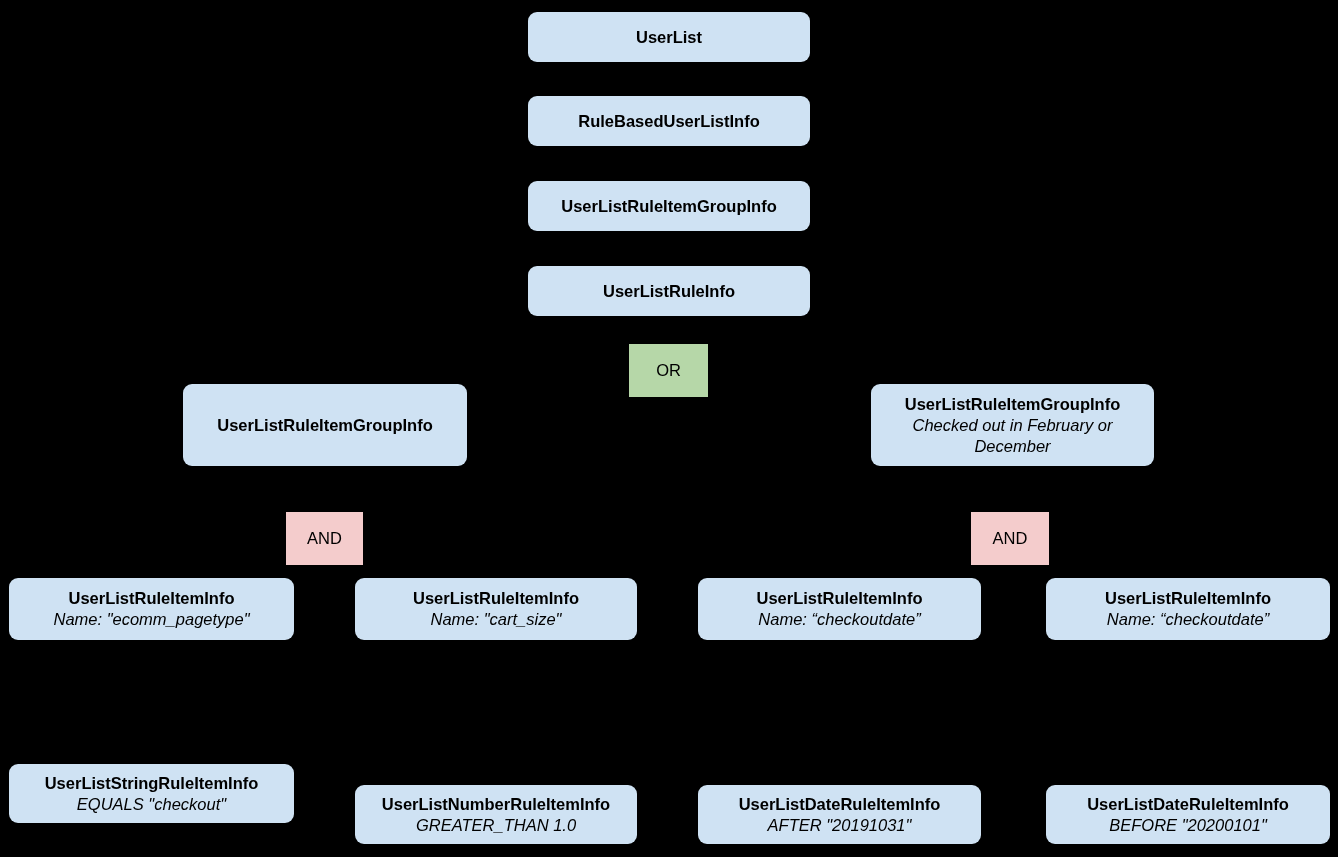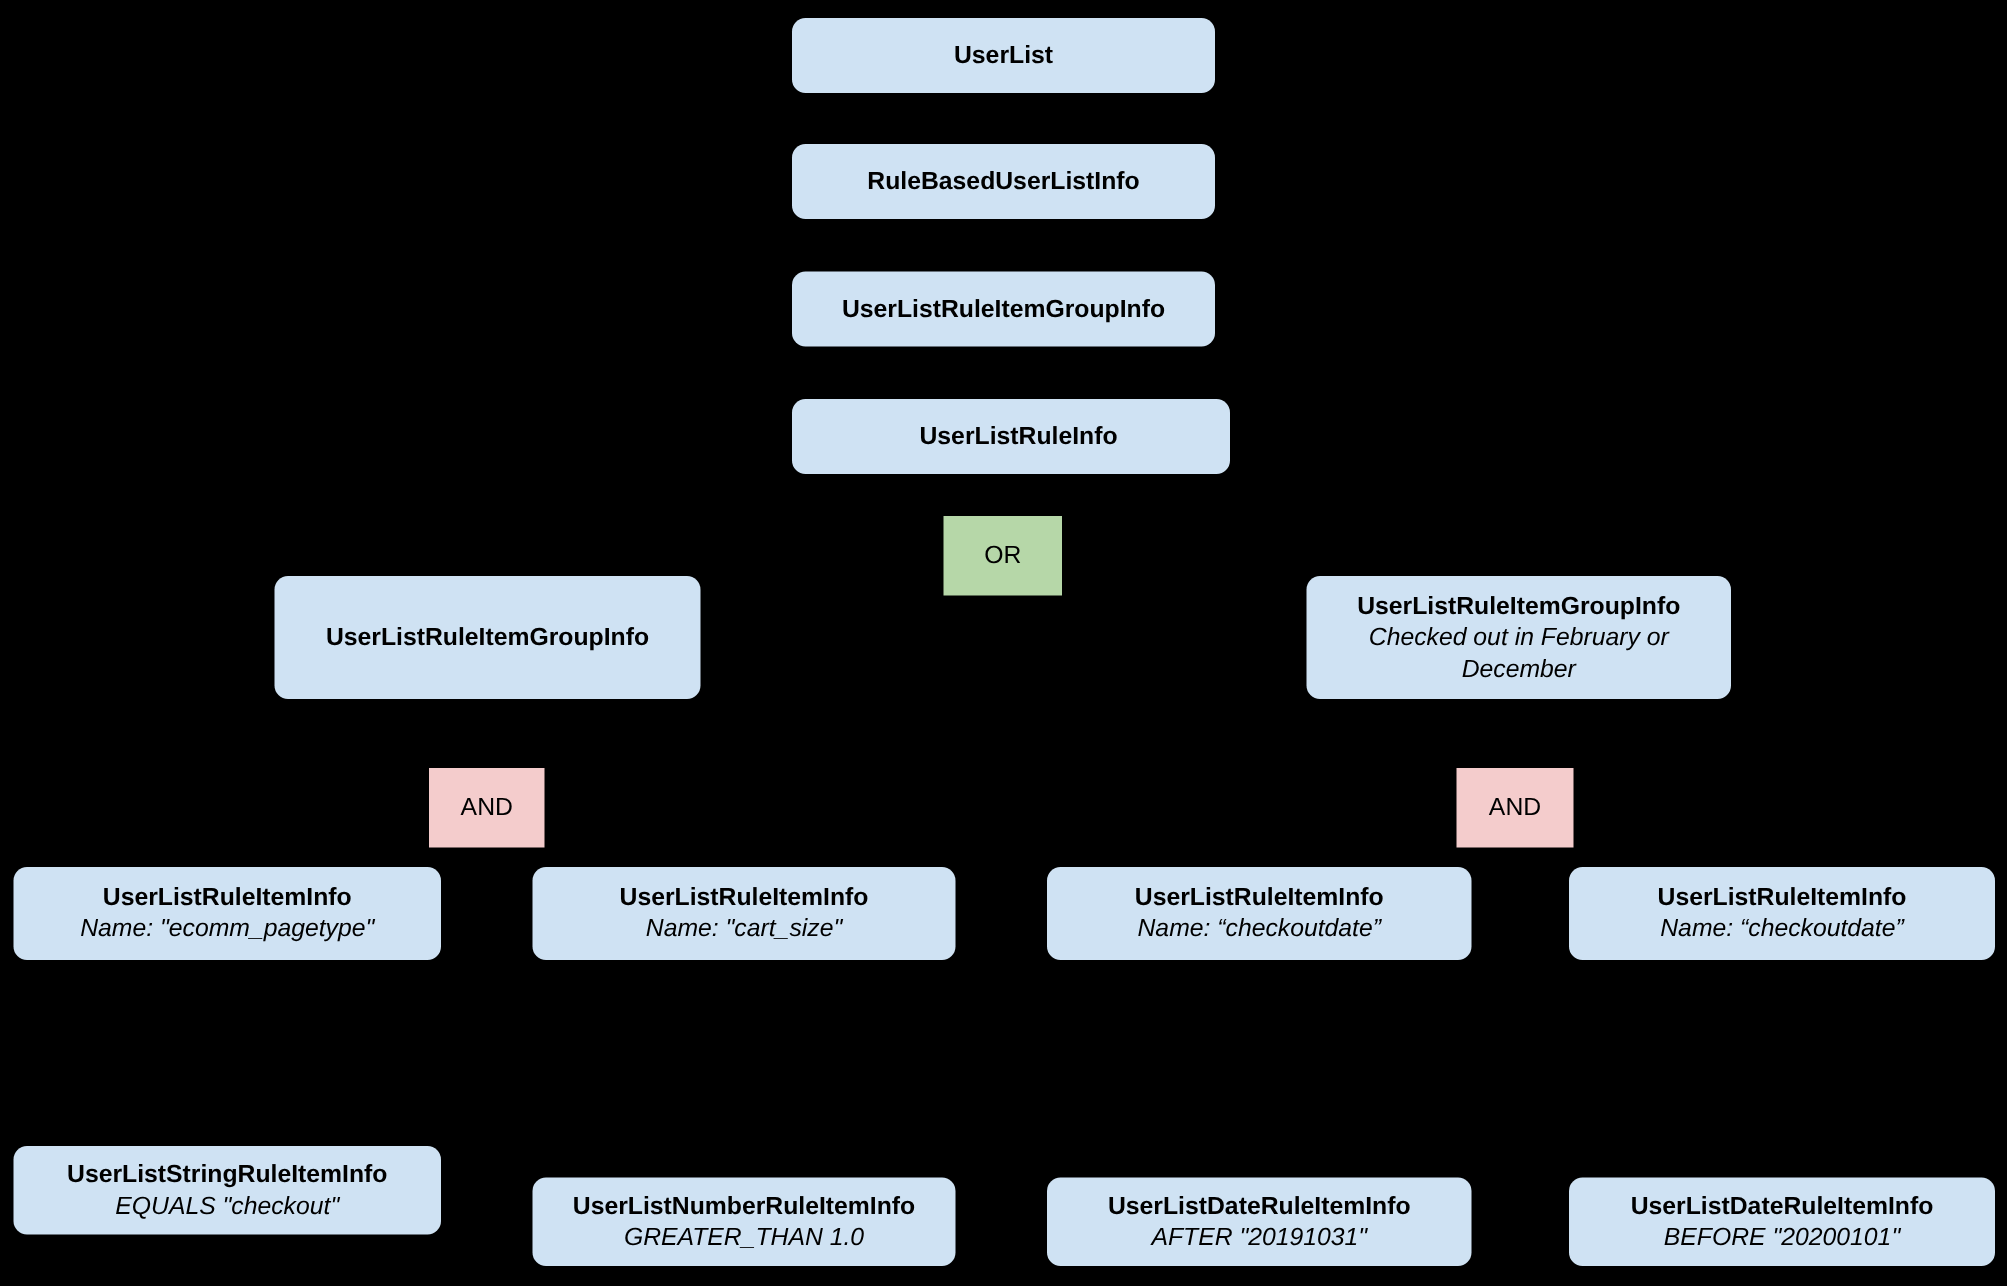--- a/index.html
+++ b/index.html
@@ -30,21 +30,21 @@
     font-weight: normal;
     font-size: 16.5px;
   }
   .title  { font-weight: bold; font-size: 16.5px; line-height: 21px; }
   .detail { font-style: italic; font-size: 16.5px; line-height: 21px; }
 
   
   .c0 { left: 528px; top: 12px;  width: 282px; height: 50px; }
   .c1 { left: 528px; top: 96px;  width: 282px; height: 50px; }
   .c2 { left: 528px; top: 181px; width: 282px; height: 50px; }
-  .c3 { left: 528px; top: 266px; width: 282px; height: 50px; padding-left: 10px; }
+  .c3 { left: 528px; top: 266px; width: 282px; height: 50px; }
 
   .or  { left: 629px; top: 344px; width: 79px; height: 53px; background: #b6d7a8; }
 
   .gL  { left: 183px; top: 384px; width: 284px; height: 82px; }
   .gR  { left: 871px; top: 384px; width: 283px; height: 82px; }
   .group .detail { max-width: 240px; }
 
   .andL { left: 286px; top: 512px; width: 77px; height: 53px; background: #f4cccc; }
   .andR { left: 971px; top: 512px; width: 78px; height: 53px; background: #f4cccc; }
 

